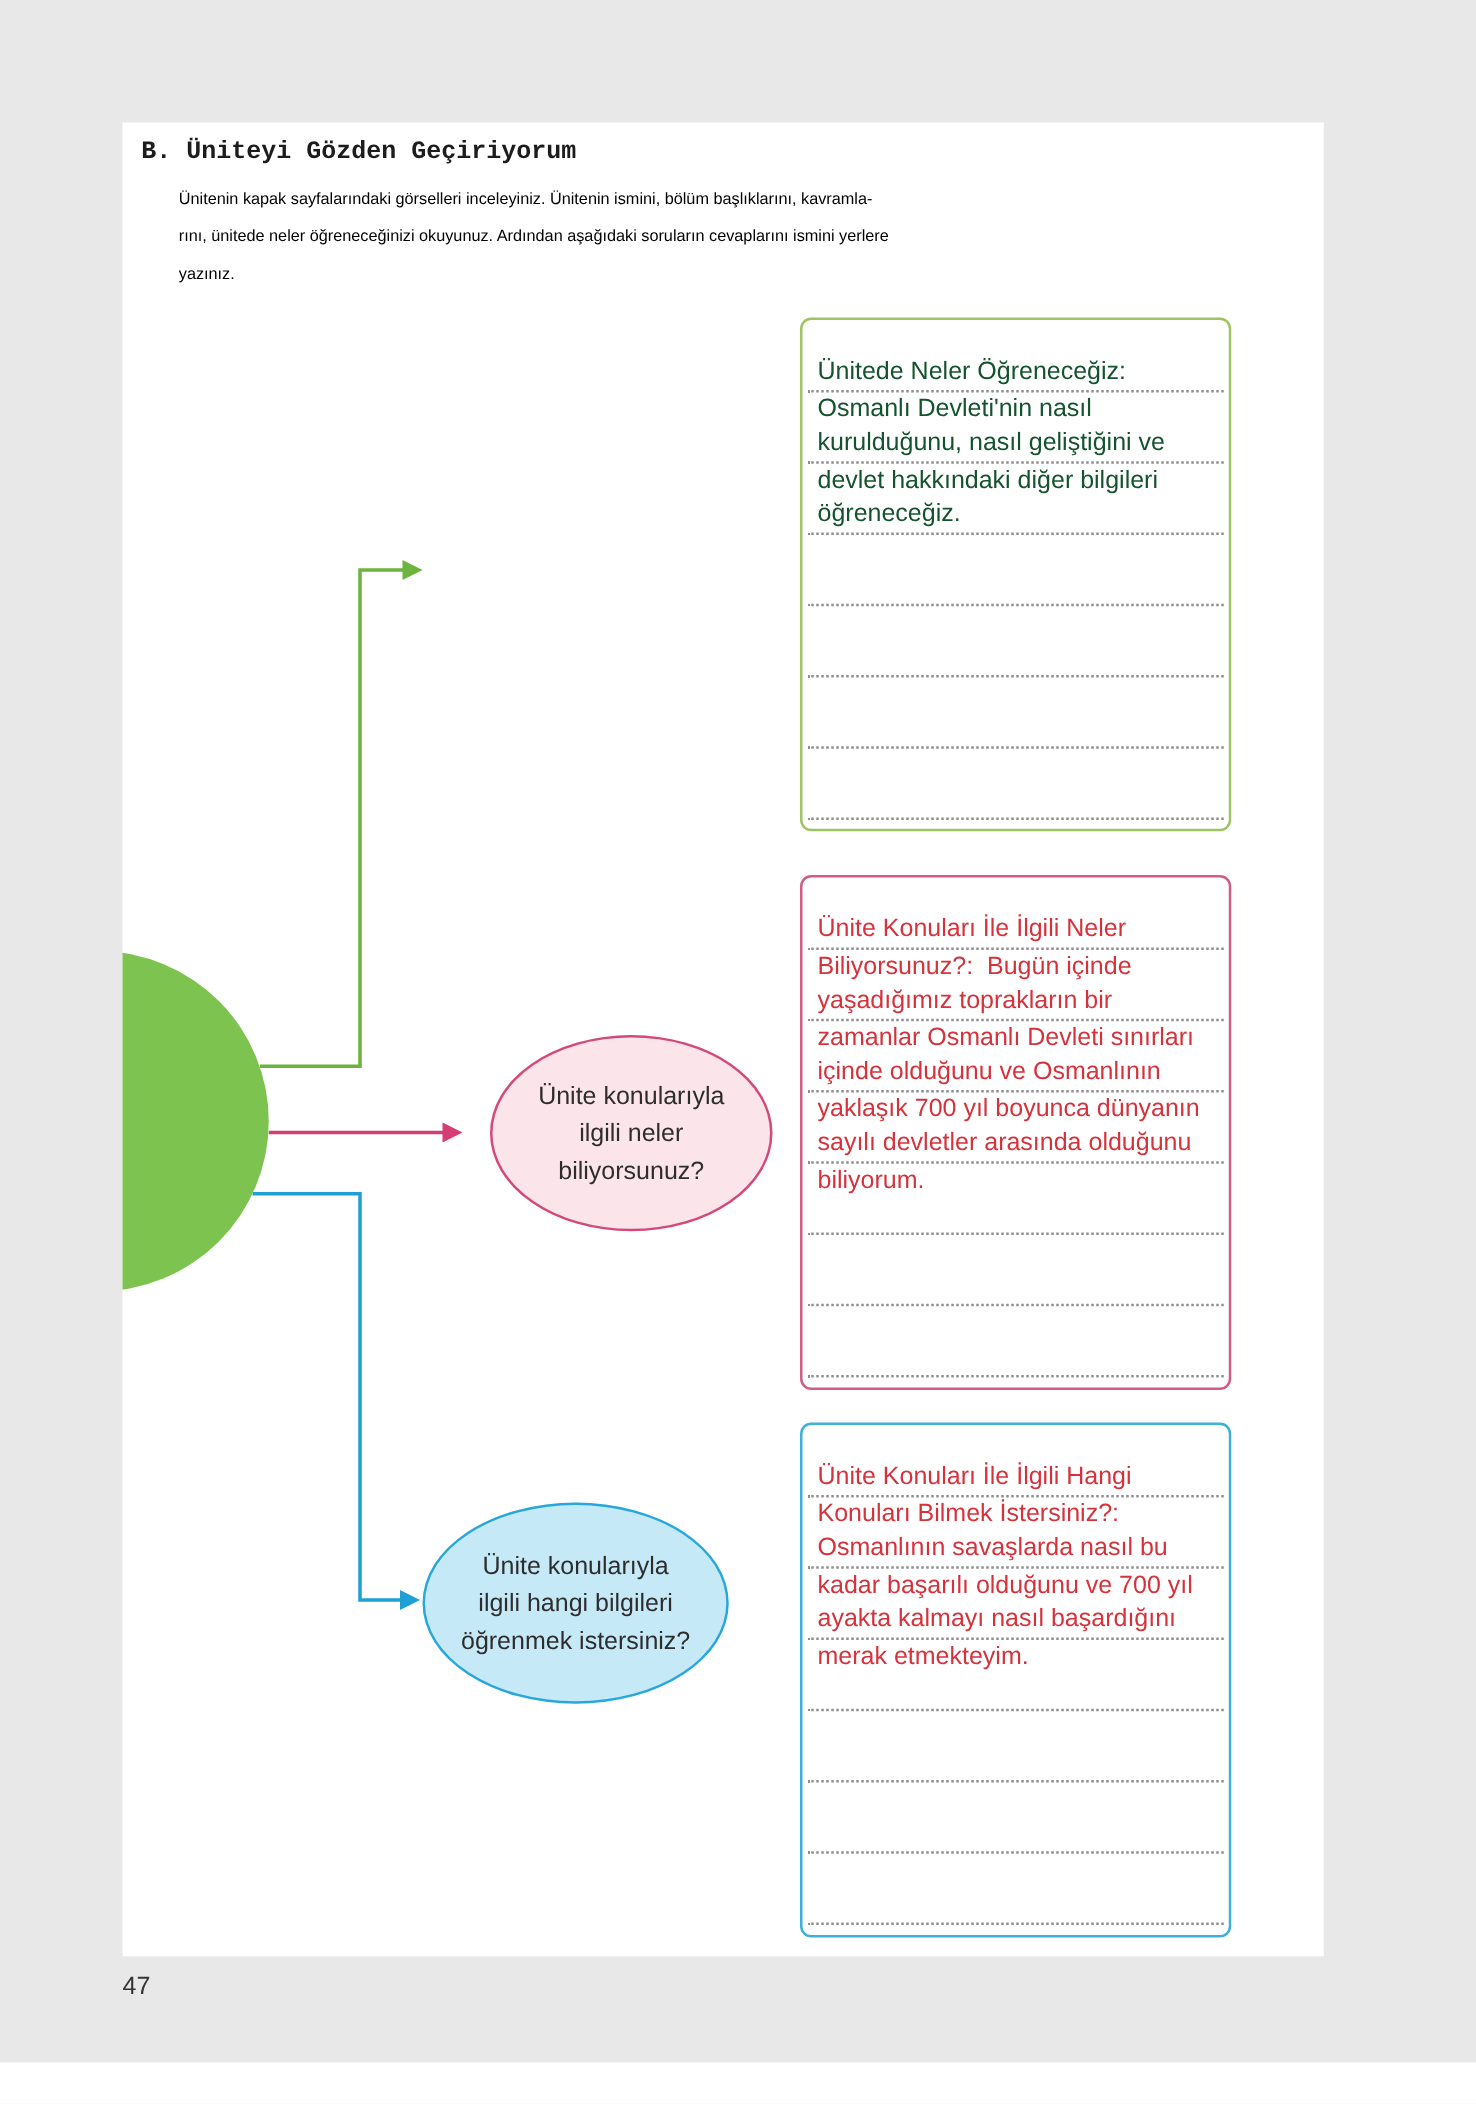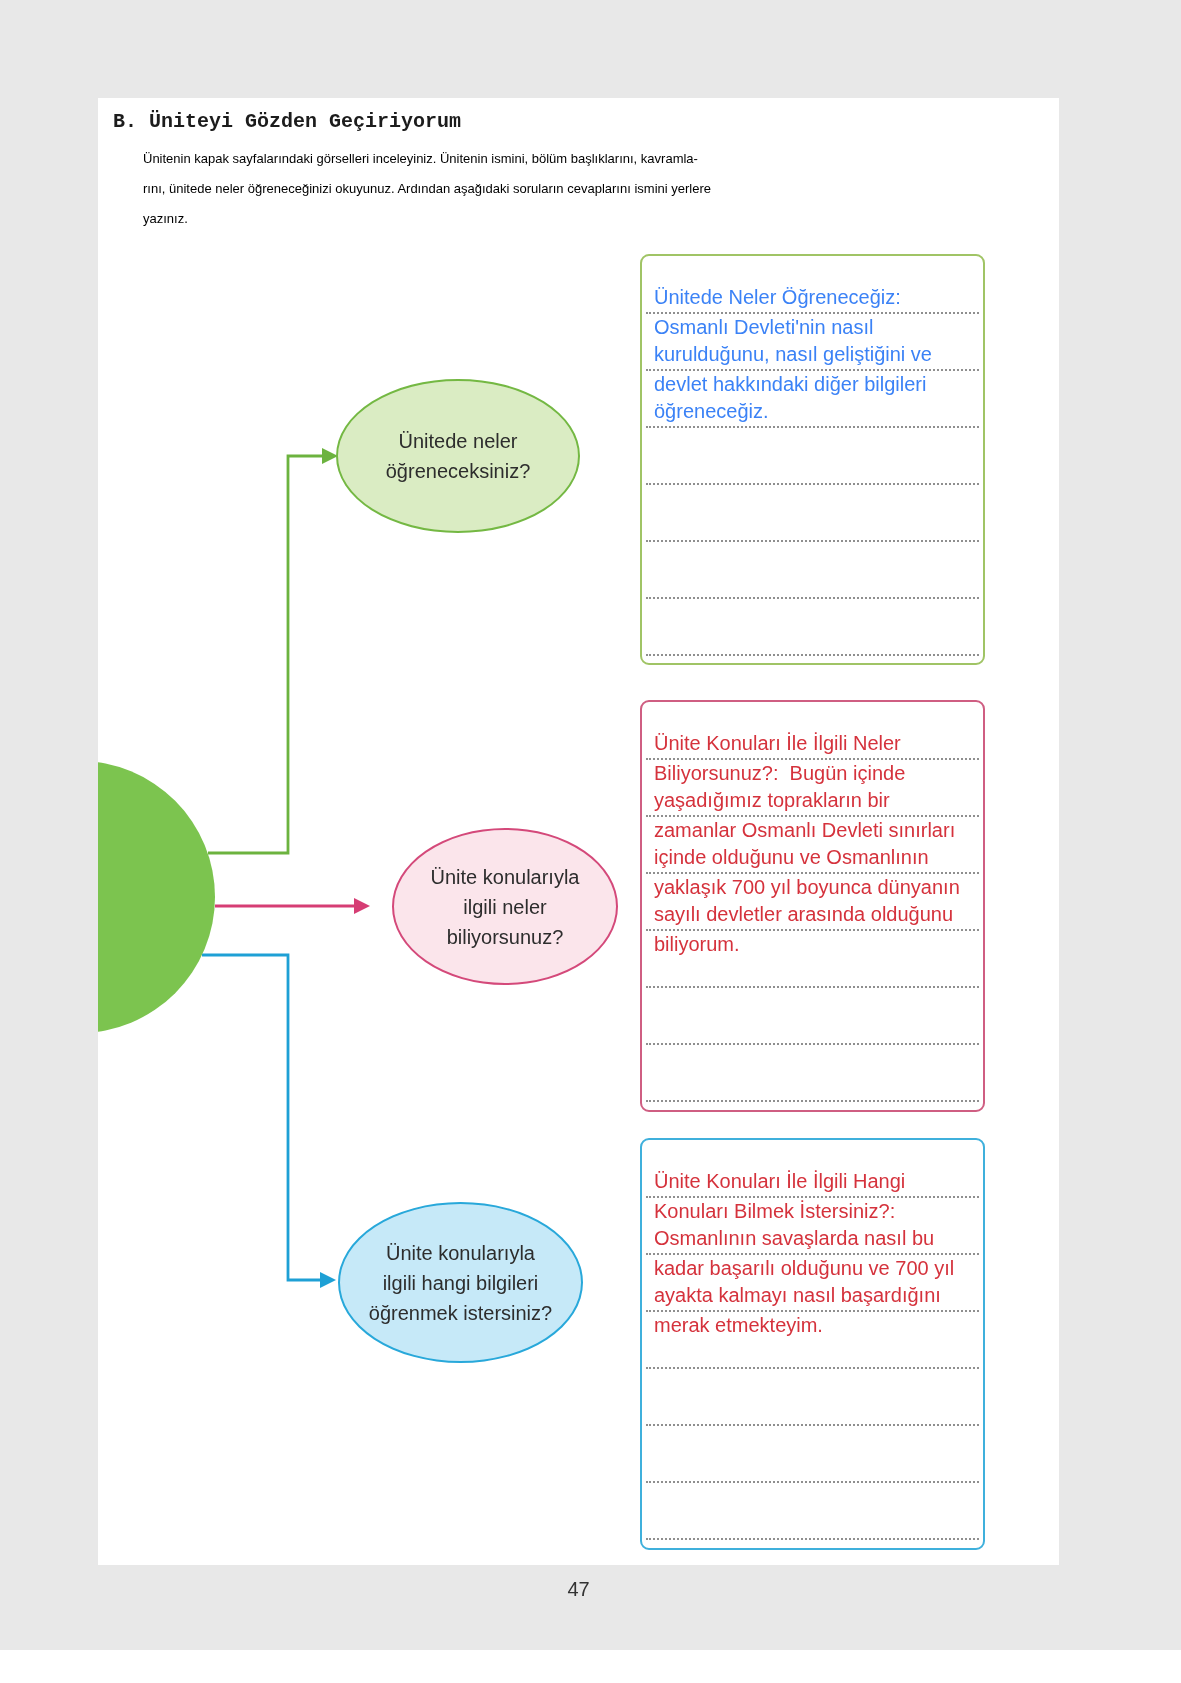--- a/index.html
+++ b/index.html
@@ -51,21 +51,21 @@
   .box3{top:1040px;height:412px;}
   .rows{position:absolute;left:4px;right:4px;top:28px;}
   .answer-row{
     height:27.5px;line-height:27.5px;
     font-size:20px;white-space:pre;
     padding-left:8px;overflow:visible;
   }
   .rows .answer-row:nth-child(odd){border-bottom:2px dotted #8f8f8f;}
   .page-number{
     position:absolute;left:98px;top:1578px;width:961px;
-    text-align:center;font-size:20px;color:#333333;
+    font-size:20px;color:#333333;
   }
   .bottom-strip{
     position:absolute;left:0;top:1650px;width:1181px;height:33px;
     background:#ffffff;
   }
 </style>
 </head>
 <body>
 
 <div class="page">
@@ -83,48 +83,41 @@
     <polyline class="conn" points="110,755 190,755 190,358 226,358" style="stroke: rgb(108, 179, 63);"></polyline>
     <polygon points="240,358 224,350 224,366" style="fill: rgb(108, 179, 63);"></polygon>
     <polyline class="conn" points="117,808 258,808" style="stroke: rgb(214, 61, 116);"></polyline>
     <polygon points="272,808 256,800 256,816" style="fill: rgb(214, 61, 116);"></polygon>
     <polyline class="conn" points="104,857 190,857 190,1182 224,1182" style="stroke: rgb(30, 160, 213);"></polyline>
     <polygon points="238,1182 222,1174 222,1190" style="fill: rgb(30, 160, 213);"></polygon>
   </svg>
 
   <div class="hub" style="background: rgb(124, 196, 79);"></div>
 
-  <div class="bubble b1" style="background: rgb(218, 236, 195); border-color: rgb(116, 184, 67);">
-    <div class="qtext">
-
-    <div class="qline">Ünitede neler</div>
-        <div class="qline">öğreneceksiniz?</div>
-      </div>
-  </div>
 
   <div class="bubble b2" style="background: rgb(251, 229, 235); border-color: rgb(212, 73, 122);">
     <div class="qtext">
 
     <div class="qline">Ünite konularıyla</div>
         <div class="qline">ilgili neler</div>
         <div class="qline">biliyorsunuz?</div>
       </div>
   </div>
 
   <div class="bubble b3" style="background: rgb(198, 233, 248); border-color: rgb(40, 168, 218);">
     <div class="qtext">
 
     <div class="qline">Ünite konularıyla</div>
         <div class="qline">ilgili hangi bilgileri</div>
         <div class="qline">öğrenmek istersiniz?</div>
       </div>
   </div>
 
   <div class="answer-box box1" style="border-color: rgb(160, 196, 101);">
-    <div class="rows" style="color: #3b82f6;">
+    <div class="rows" style="color: #14532d;">
 
     <div class="answer-row">Ünitede Neler Öğreneceğiz:</div>
         <div class="answer-row">Osmanlı Devleti'nin nasıl</div>
         <div class="answer-row">kurulduğunu, nasıl geliştiğini ve</div>
         <div class="answer-row">devlet hakkındaki diğer bilgileri</div>
         <div class="answer-row">öğreneceğiz.</div>
         <div class="answer-row"></div>
         <div class="answer-row"></div>
         <div class="answer-row"></div>
         <div class="answer-row"></div>

